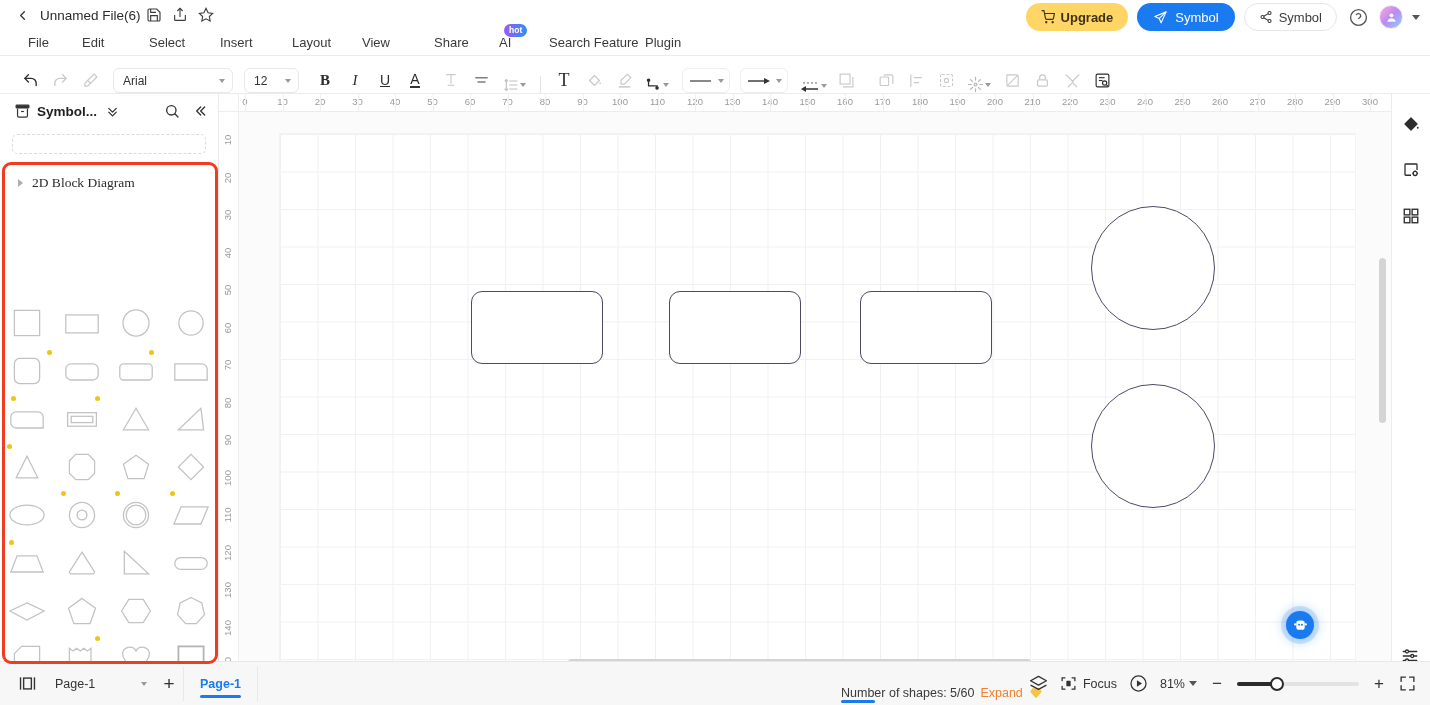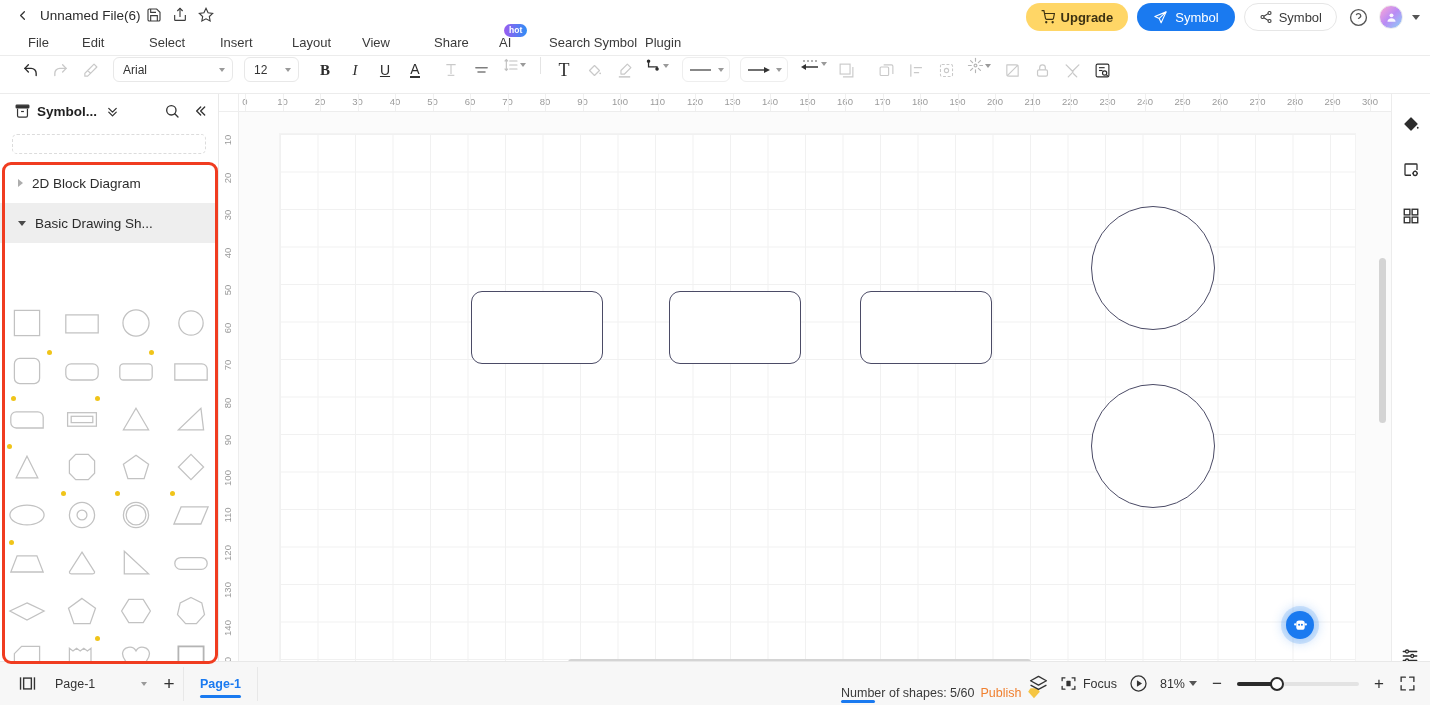--- a/index.html
+++ b/index.html
@@ -65,21 +65,21 @@
   .hot-badge {
     position:absolute; top:-11px; left:11px;
     background: linear-gradient(90deg,#9b5cf0,#2f8df5);
     color:#fff; font-size:8.5px; font-weight:bold;
     padding:1px 5px; border-radius:7px; line-height:1.25;
   }
 
   
   .toolbar {
     position:absolute; left:0; top:57px; width:1430px; height:37px;
-    display:flex; align-items:flex-start; padding-left:16px; gap:2px;
+    display:flex; align-items:flex-end; padding-left:16px; gap:2px;
     border-bottom:1px solid #ececec; background:#fff;
   }
   .tool {
     width:28px; height:26px; display:flex; align-items:center; justify-content:center;
     cursor:pointer; color:#2c2c2c; border-radius:4px;
   }
   .tool.dim { color:#c9c9c9; }
   .tool.mid { color:#b9b9b9; }
   .tool-wide { width:34px; display:flex;align-items:center;justify-content:center;gap:1px;cursor:pointer;}
   .sep { width:1px; height:17px; background:#e4e4e4; margin:0 7px; }
@@ -108,21 +108,21 @@
   }
   .sb-header {
     height:34px; display:flex; align-items:center; padding:0 10px 0 14px; gap:6px;
   }
   .sb-title { font-size:13.5px; font-weight:bold; color:#1f1f1f; white-space:nowrap; }
   .sb-ico { display:flex; align-items:center; justify-content:center; cursor:pointer; color:#333; }
   .sb-dashed {
     margin:6px 12px 0 12px; height:20px;
     border:1.5px dashed #dcdcdc; border-radius:5px;
   }
-  .sb-list { margin-top:9px; }
+  .sb-list { margin-top:9px;font-family:Liberation Serif, serif; }
   .sb-row {
     height:40px; display:flex; align-items:center; padding-left:18px; gap:9px;
     font-size:13.5px; color:#2b2b2b; cursor:pointer;
   }
   .sb-row.active { background:#eeeeee; }
   .arrow-r { width:0;height:0;border-top:4px solid transparent;border-bottom:4px solid transparent;border-left:5px solid #adadad; }
   .arrow-d { width:0;height:0;border-left:4px solid transparent;border-right:4px solid transparent;border-top:5px solid #4a4a4a; }
 
   .shape-grid {
     position:absolute; left:0; top:205px; width:218px; height:372px;
@@ -312,21 +312,21 @@
     <div class="menu-item" style="width:67px">Edit</div>
     <div class="menu-item" style="width:71px">Select</div>
     <div class="menu-item" style="width:72px">Insert</div>
     <div class="menu-item" style="width:70px">Layout</div>
     <div class="menu-item" style="width:72px">View</div>
     <div class="menu-item" style="width:65px">Share</div>
     <div class="menu-item" style="width:50px">
       <span>AI</span>
       <span class="hot-badge">hot</span>
     </div>
-    <div class="menu-item" style="width:96px">Search Symbol</div>
+    <div class="menu-item" style="width:96px">Search Feature</div>
     <div class="menu-item">Plugin</div>
   </div>
 
   <div class="toolbar">
     <div class="tool">
       <svg width="17" height="17" viewBox="0 0 24 24" fill="none" stroke="currentColor" stroke-width="1.9" stroke-linecap="round" stroke-linejoin="round">
           <polyline points="9 14 4 9 9 4"></polyline>
           <path d="M4 9h9a7 7 0 0 1 7 7v3"></path>
         </svg>
     </div>
@@ -544,24 +544,20 @@
             <polyline points="19 6 13 12 19 18"></polyline>
           </svg>
       </span>
     </div>
     <div class="sb-dashed"></div>
 
     <div class="sb-list">
       <div class="sb-row">
         <span class="arrow-r"></span>
         <span>2D Block Diagram</span>
-      </div>
-      <div class="sb-row active">
-        <span class="arrow-d"></span>
-        <span>Basic Drawing Sh...</span>
       </div>
     </div>
 
     <div class="shape-grid">
 
       <div class="shape-cell">
           <svg width="36" height="36" viewBox="0 0 40 40">
             <rect x="6" y="6" width="28" height="28" fill="none" stroke="#c2c2c2" stroke-width="1.4"></rect>
           </svg>
         </div>
@@ -898,21 +894,21 @@
     <div class="page-sel">
       <span>Page-1</span>
       <span class="tri-down sm"></span>
     </div>
     <div class="plus-btn">+</div>
     <div class="page-tab">Page-1</div>
 
     <div class="shapes-info">
       <span class="bar"></span>
       <span>Number of shapes: 5/60</span>
-      <span class="expand-link">Publish</span>
+      <span class="expand-link">Expand</span>
       <span>
         <svg width="14" height="14" viewBox="0 0 24 24" fill="#f5c542">
             <path d="M6 4h12l4 6-10 11L2 10z"></path>
           </svg>
       </span>
     </div>
 
     <div class="right-status">
       <span>
         <svg width="19" height="19" viewBox="0 0 24 24" fill="none" stroke="#333" stroke-width="1.7" stroke-linejoin="round">

